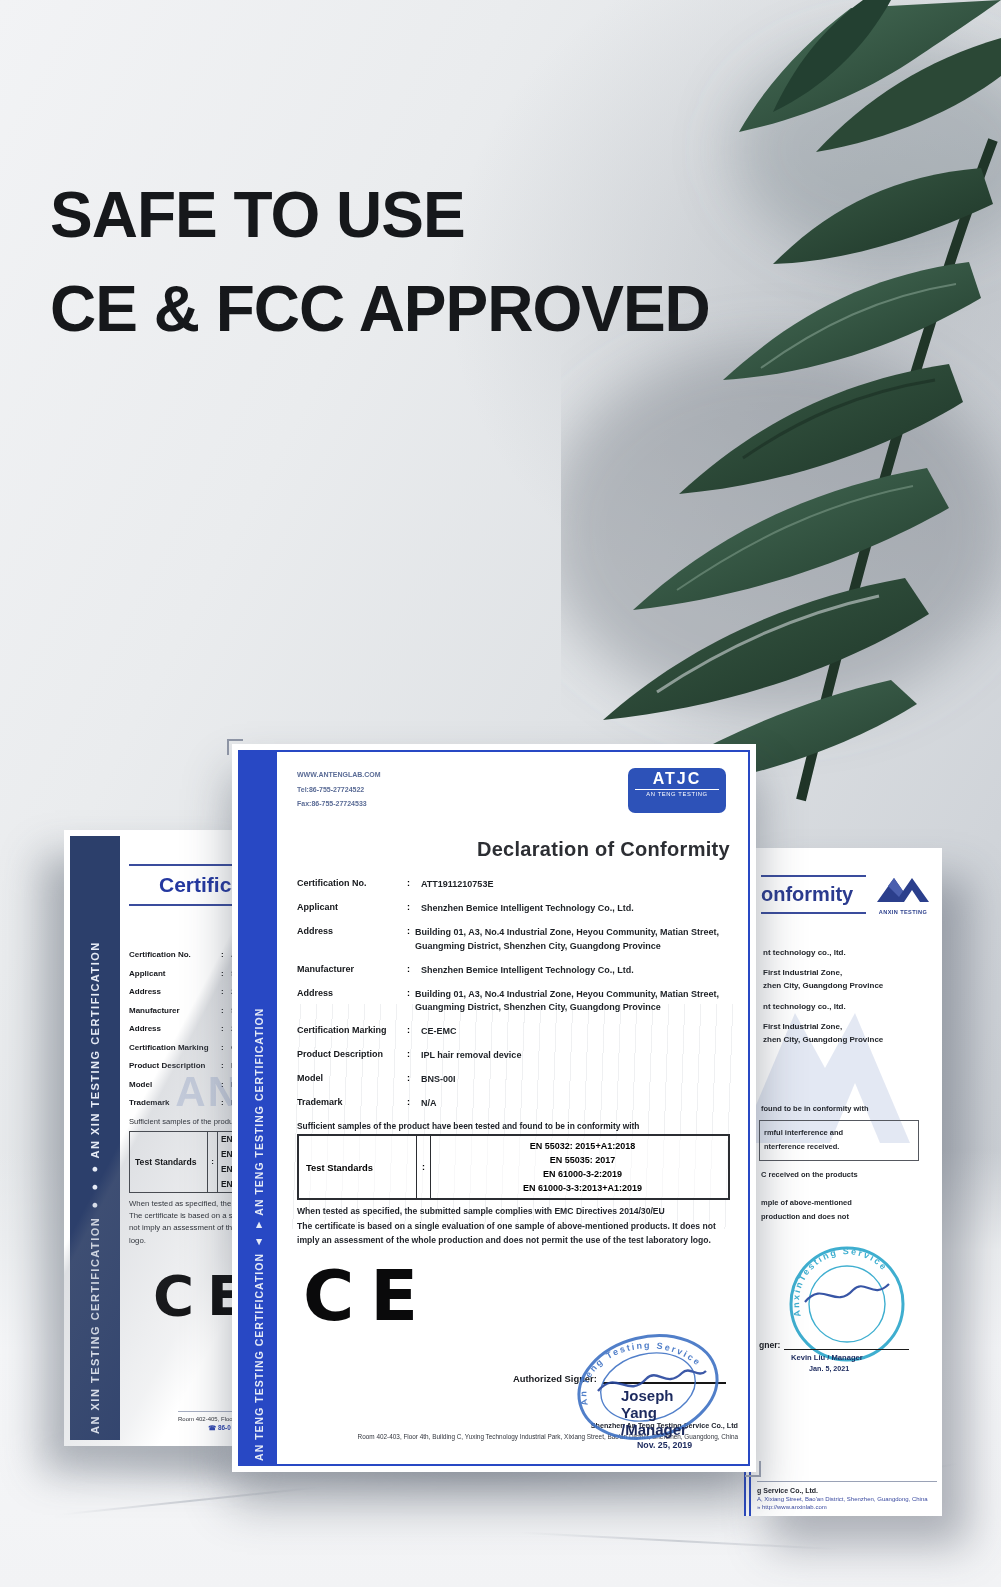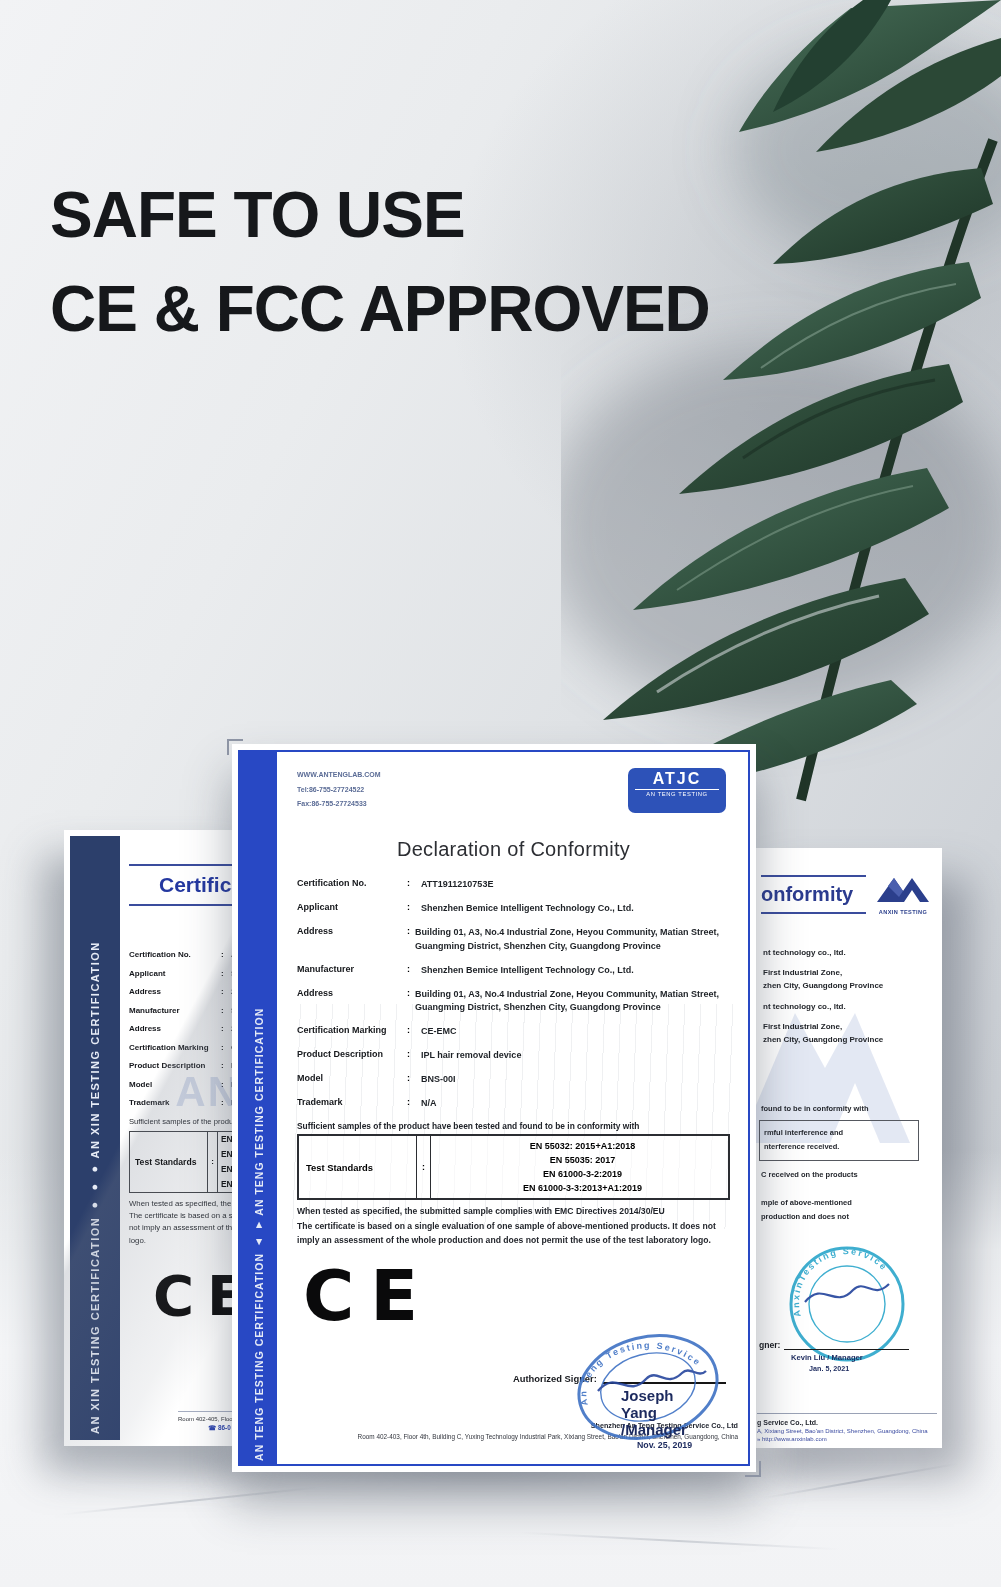--- a/index.html
+++ b/index.html
@@ -72,21 +72,21 @@
     background:repeating-linear-gradient(92deg, rgba(128,136,150,0) 0 15px, rgba(128,136,150,.28) 15px 16px);}
   .corner{ position:absolute; width:16px; height:16px; z-index:5;}
   .corner.tl{ left:-5px; top:-5px; border-left:2.5px solid #8d94a4; border-top:2.5px solid #8d94a4;}
   .corner.br{ right:-5px; bottom:-5px; border-right:2.5px solid #8d94a4; border-bottom:2.5px solid #8d94a4;}
   .cc-header{ display:flex; justify-content:space-between; align-items:flex-start;}
   .cc-contact{ font-size:7px; font-weight:bold; color:#5b6c96; line-height:2.1;}
   .atjc{ width:98px; height:45px; background:#2d52b8; border-radius:7px; color:#fff; text-align:center;
     padding-top:3px; margin-right:4px;}
   .atjc-main{ font-size:16px; font-weight:bold; letter-spacing:2px; line-height:1.05;}
   .atjc-sub{ margin:1px 7px 0; border-top:1.5px solid #fff; font-size:5.8px; letter-spacing:.6px; padding-top:1.5px;}
-  .cc-title{ text-align:center; margin-top:25px; font-size:20px; font-weight:normal; color:#2c2e33; letter-spacing:.3px;}
+  .cc-title{ text-align:right; margin-top:25px; font-size:20px; font-weight:bold; color:#2c2e33; letter-spacing:.3px;}
   .cc-fields{ margin-top:17px;}
   .cc-row{ display:flex; margin-bottom:10.5px; align-items:flex-start;}
   .cc-label{ width:110px; flex-shrink:0; font-size:9px; font-weight:bold; color:#14161a;}
   .cc-colon{ width:14px; font-size:9px; font-weight:bold;}
   .cc-value{ font-size:9px; font-weight:bold; color:#1d2126; line-height:1.5;}
   .cc-suff{ font-size:8.4px; font-weight:bold; color:#202329; margin:0 0 3px;}
   .cc-tsbox{ border:2px solid #2b2d32; display:flex; min-height:66px; position:relative; z-index:1; background:rgba(255,255,255,.55);}
   .cc-ts-label{ width:118px; border-right:1.5px solid #2b2d32; display:flex; align-items:center; padding-left:7px;
     font-size:9.4px; font-weight:bold;}
   .cc-ts-colon{ width:14px; border-right:1.5px solid #2b2d32; display:flex; align-items:center; justify-content:center;
@@ -102,21 +102,21 @@
   .cc-signer-label{ font-size:9.4px; font-weight:bold; color:#17191e; white-space:nowrap;}
   .cc-sigline{ flex:1; border-bottom:2px solid #151515; margin-left:6px; height:1px;}
   .cc-signer-name{ margin:3px 16px 0 108px; font-size:15px; font-weight:bold; color:#1c2a5e; position:relative; z-index:2;}
   .cc-signer-date{ margin:2px 0 0 124px; font-size:8.8px; font-weight:bold; color:#1c2a5e; position:relative; z-index:2;}
   .stamp-blue{ position:absolute; right:-6px; top:-16px; width:168px; height:132px; opacity:.9; z-index:1;}
   .cc-footer{ position:absolute; left:10px; right:10px; bottom:24px; text-align:right;}
   .cc-footer-company{ font-size:7.2px; font-weight:bold; color:#222630;}
   .cc-footer-address{ font-size:6.4px; color:#33363e; margin-top:3.5px;}
 
   
-  .cert-right{ left:744px; top:848px; width:198px; height:600px; z-index:3;
+  .cert-right{ left:744px; top:848px; width:198px; height:668px; z-index:3;
     border-left:7px double #2848c4; box-shadow:26px 30px 40px rgba(60,68,84,.38);}
   .cr-body{ position:relative; height:100%; padding:12px 8px 8px 10px; overflow:hidden;}
   .cr-titlerow{ display:flex; align-items:center; margin-top:14px;}
   .cr-title-wrap{ flex:1; border-top:2px solid #3a4c9d; border-bottom:2px solid #3a4c9d; padding:6px 0;}
   .cr-title{ font-size:20px; font-weight:bold; color:#2b3b8f; white-space:nowrap;}
   .anxin-logo{ width:62px; text-align:center; margin-left:6px; flex-shrink:0;}
   .anxin-sub{ font-size:5.6px; font-weight:bold; color:#2b3f8c; letter-spacing:.4px; margin-top:1px;}
   .cr-info{ position:absolute; left:12px; top:98px; font-size:8px; font-weight:bold; color:#23262b; line-height:1.65;}
   .cr-info div{ white-space:nowrap;}
   .cr-info .gap{ height:7px;}

